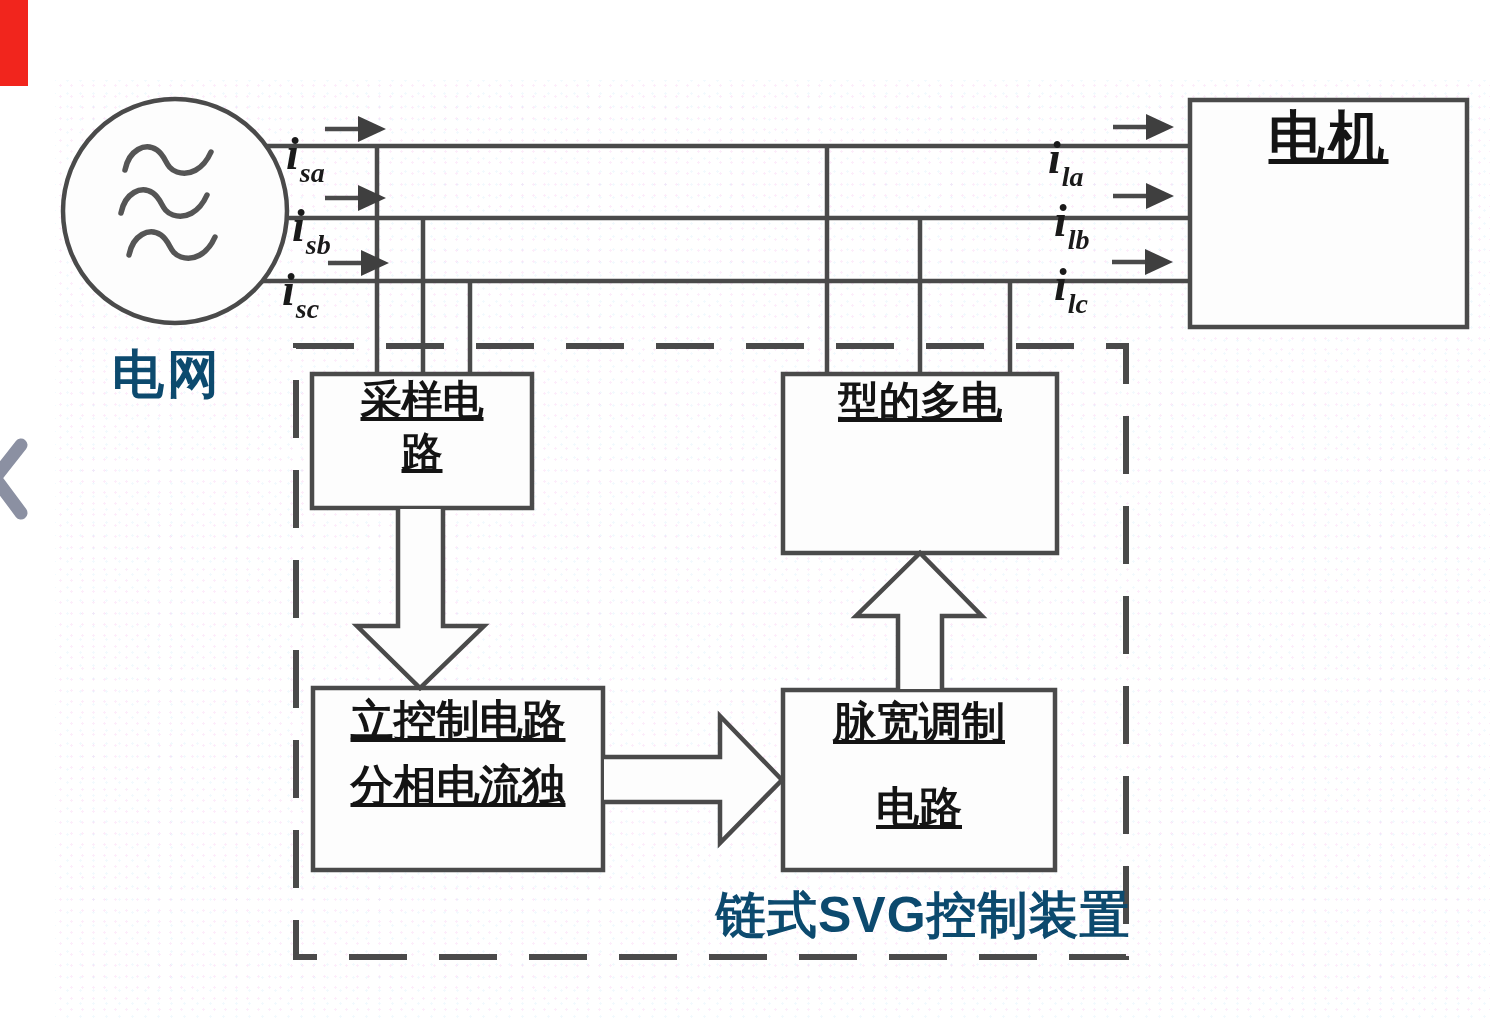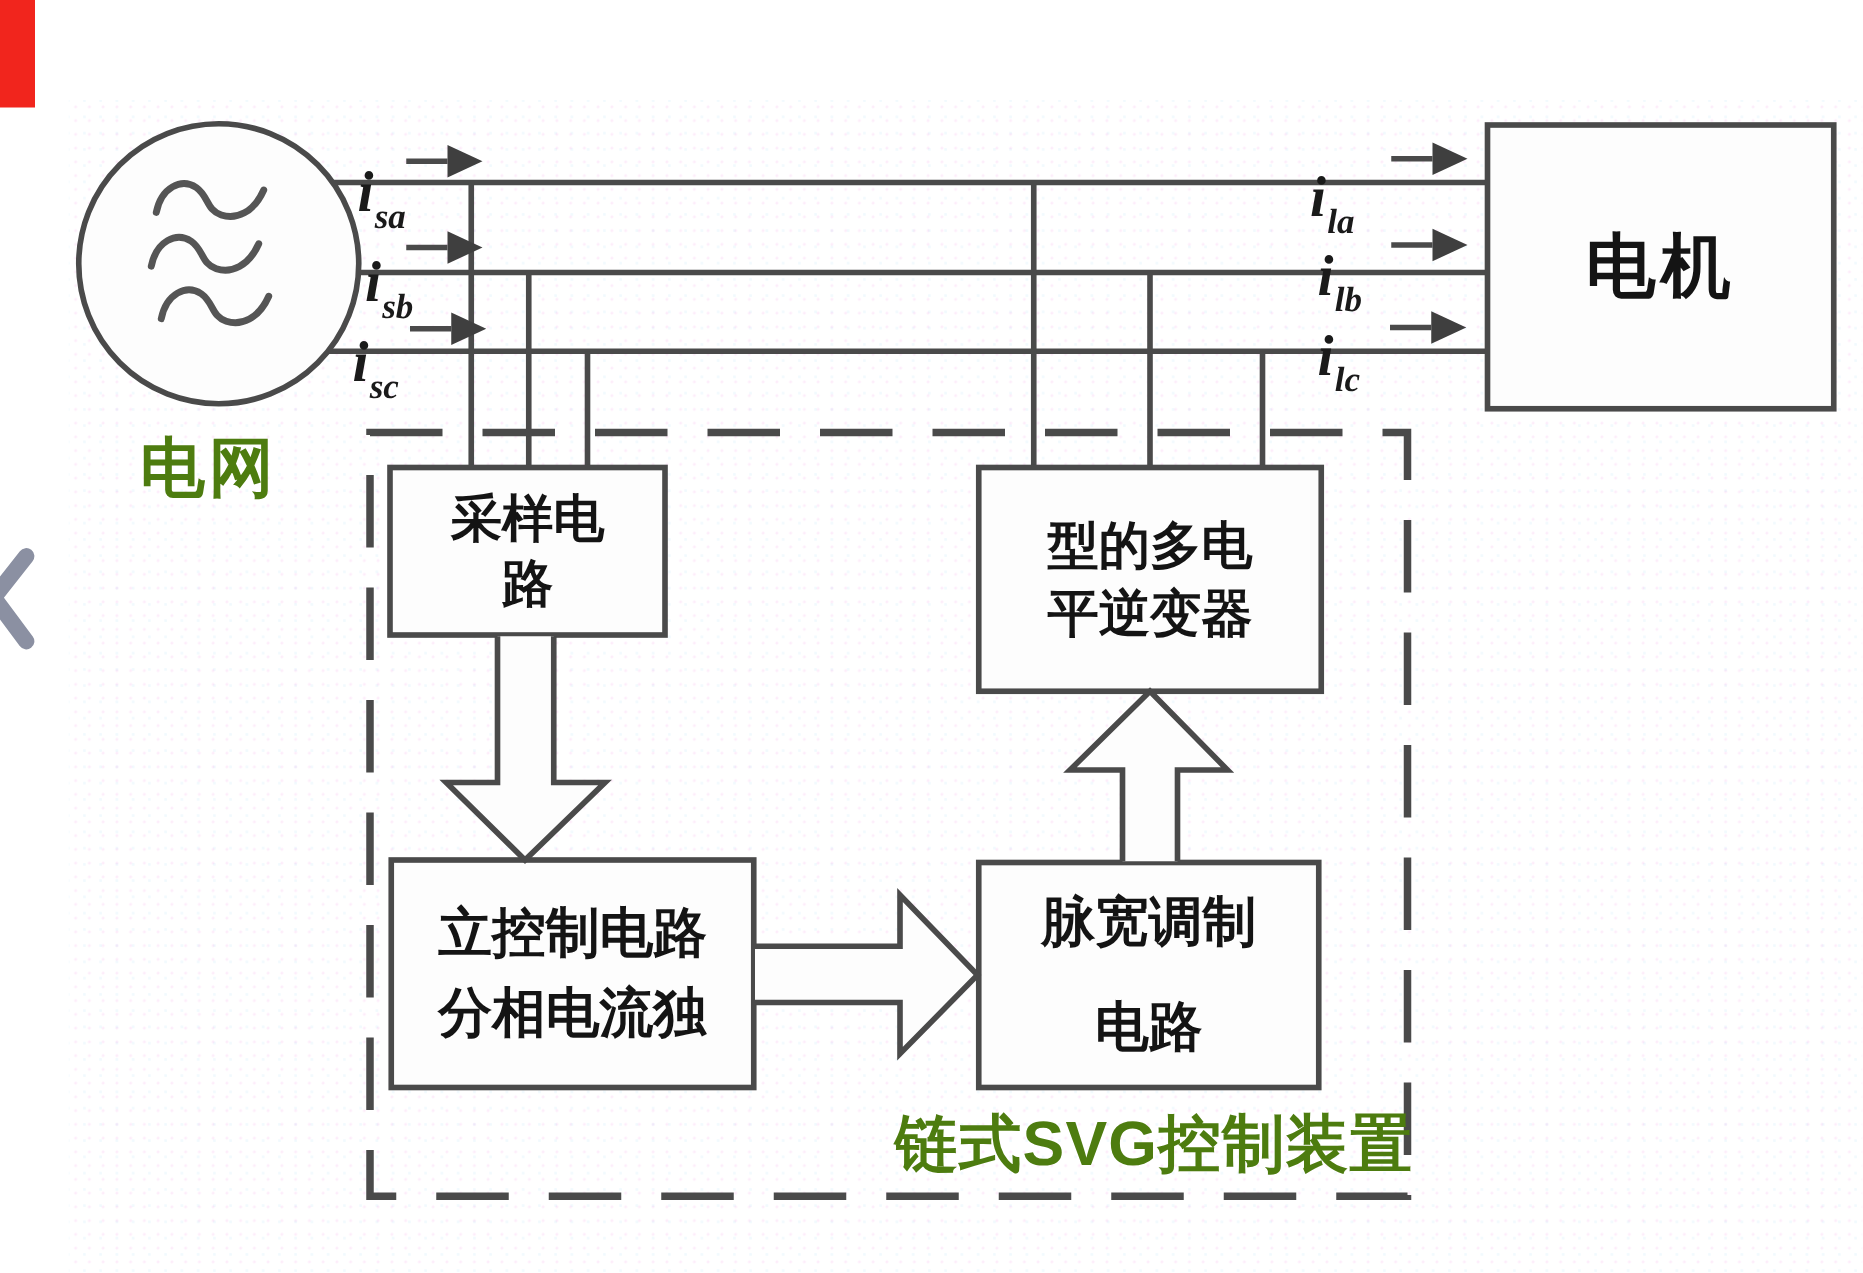--- a/index.html
+++ b/index.html
@@ -20,27 +20,27 @@
     background-image:
       radial-gradient(rgba(236,80,210,0.10) 1px, transparent 1.4px),
       radial-gradient(rgba(90,190,236,0.08) 1px, transparent 1.4px);
     background-size: 11px 11px, 13px 13px;
     background-position: 0 0, 6px 7px;
     pointer-events: none;
     z-index: 0;
   }
   #diagram-svg { position: absolute; left: 0; top: 0; z-index: 1; }
 
-  .txt { position: absolute; z-index: 2; color: #4d7c0f; font-weight: 700; }
+  .txt { position: absolute; z-index: 2; color: #0c4a6e; font-weight: 700; }
 
   .block {
     position: absolute; z-index: 2;
     display: flex; flex-direction: column;
-    align-items: center; justify-content: center;
-    text-align: center; color: #141414; font-weight: 700;
+    align-items: center; justify-content: flex-start;
+    text-align: center; color: #141414; font-weight: 700; text-decoration: underline;
   }
   .block div { white-space: nowrap; }
 
   .currlab {
     position: absolute; z-index: 2;
     font-family: "Liberation Serif", serif;
     font-style: italic; font-weight: 700; color: #1a1a1a;
     white-space: nowrap;
     margin-top: 43px;
   }
@@ -148,21 +148,20 @@
     <div>电机</div>
   </div>
 
   <div class="block" id="sampling-block">
     <div>采样电</div>
     <div>路</div>
   </div>
 
   <div class="block" id="inverter-block">
     <div>型的多电</div>
-    <div>平逆变器</div>
   </div>
 
   <div class="block" id="phase-block">
     <div>立控制电路</div>
     <div>分相电流独</div>
   </div>
 
   <div class="block" id="pwm-block">
     <div>脉宽调制</div>
     <div>电路</div>

